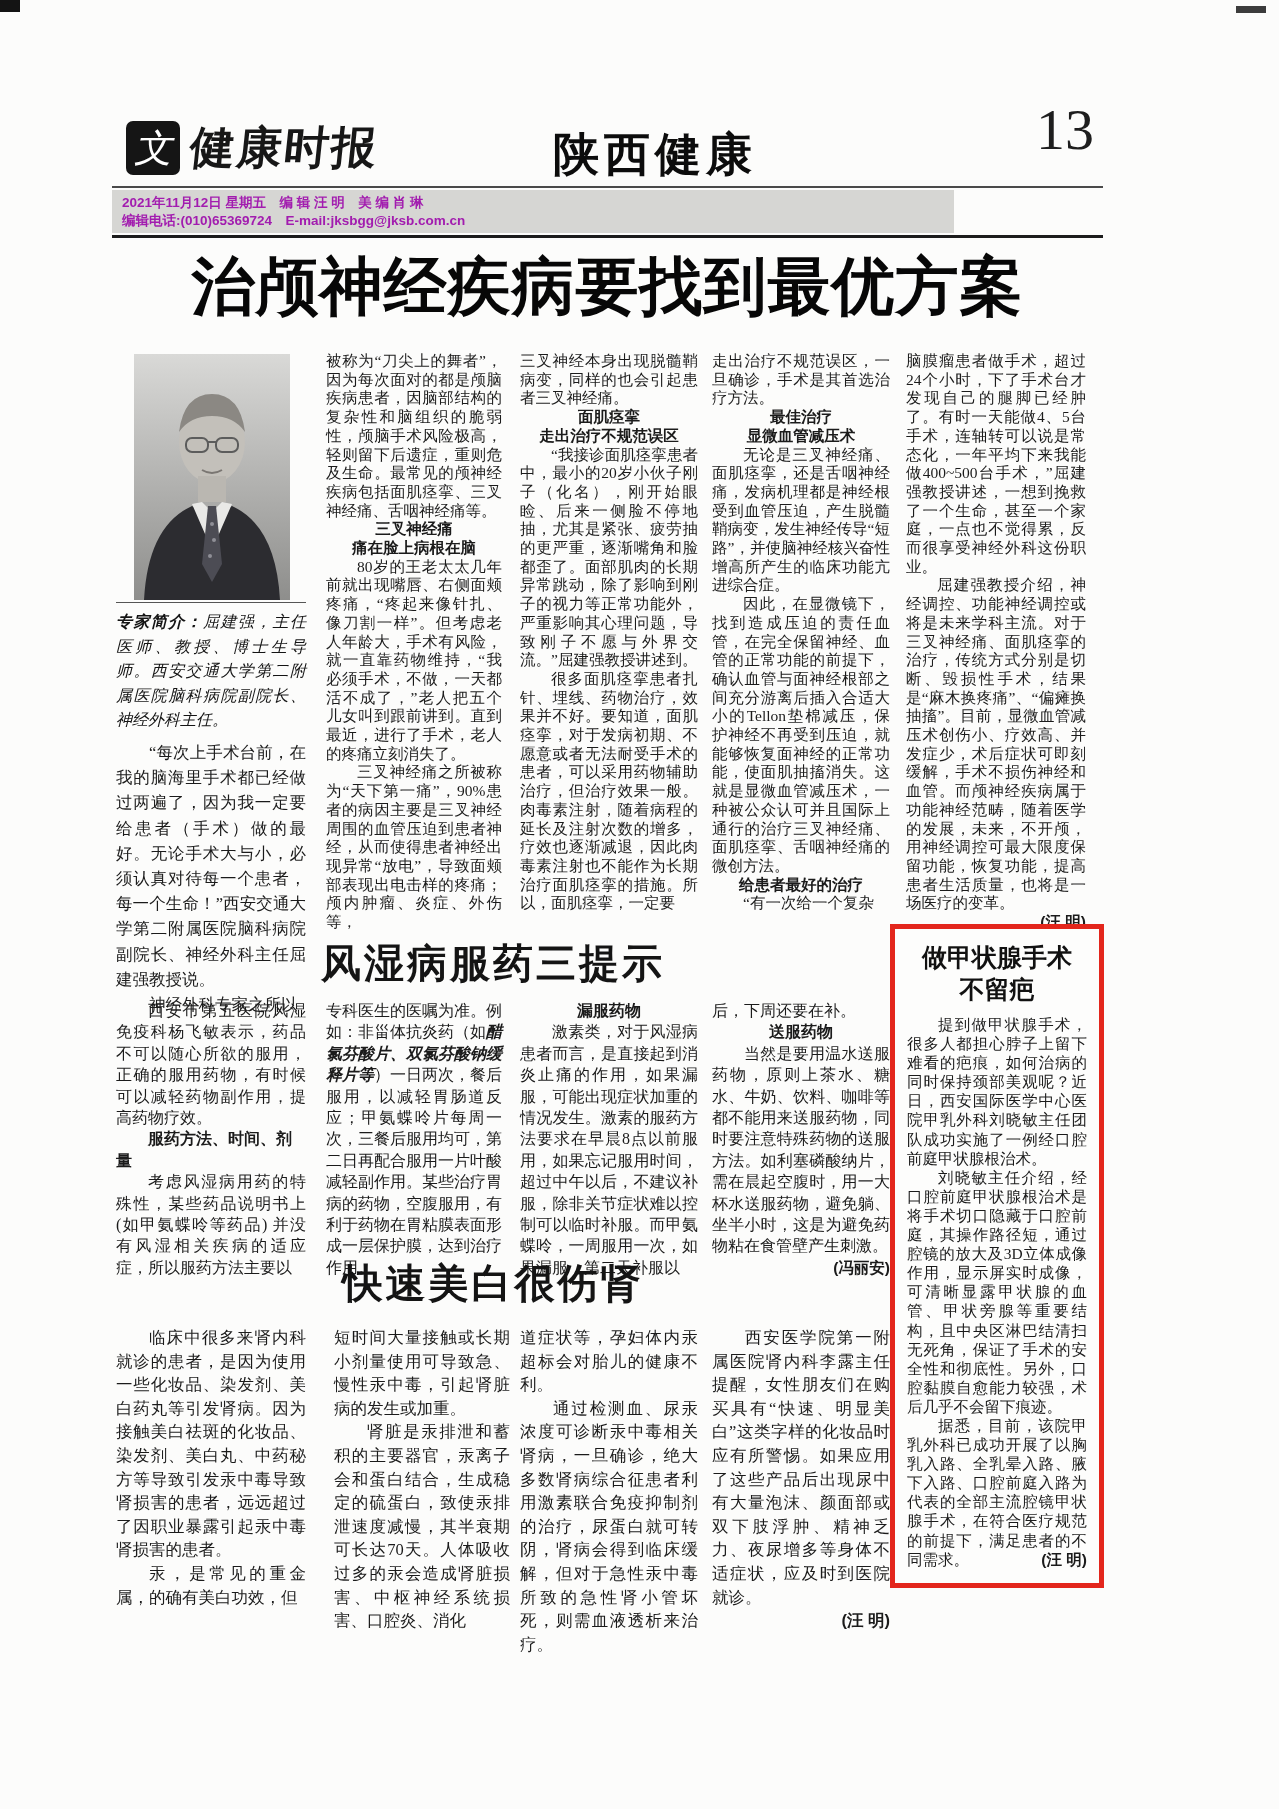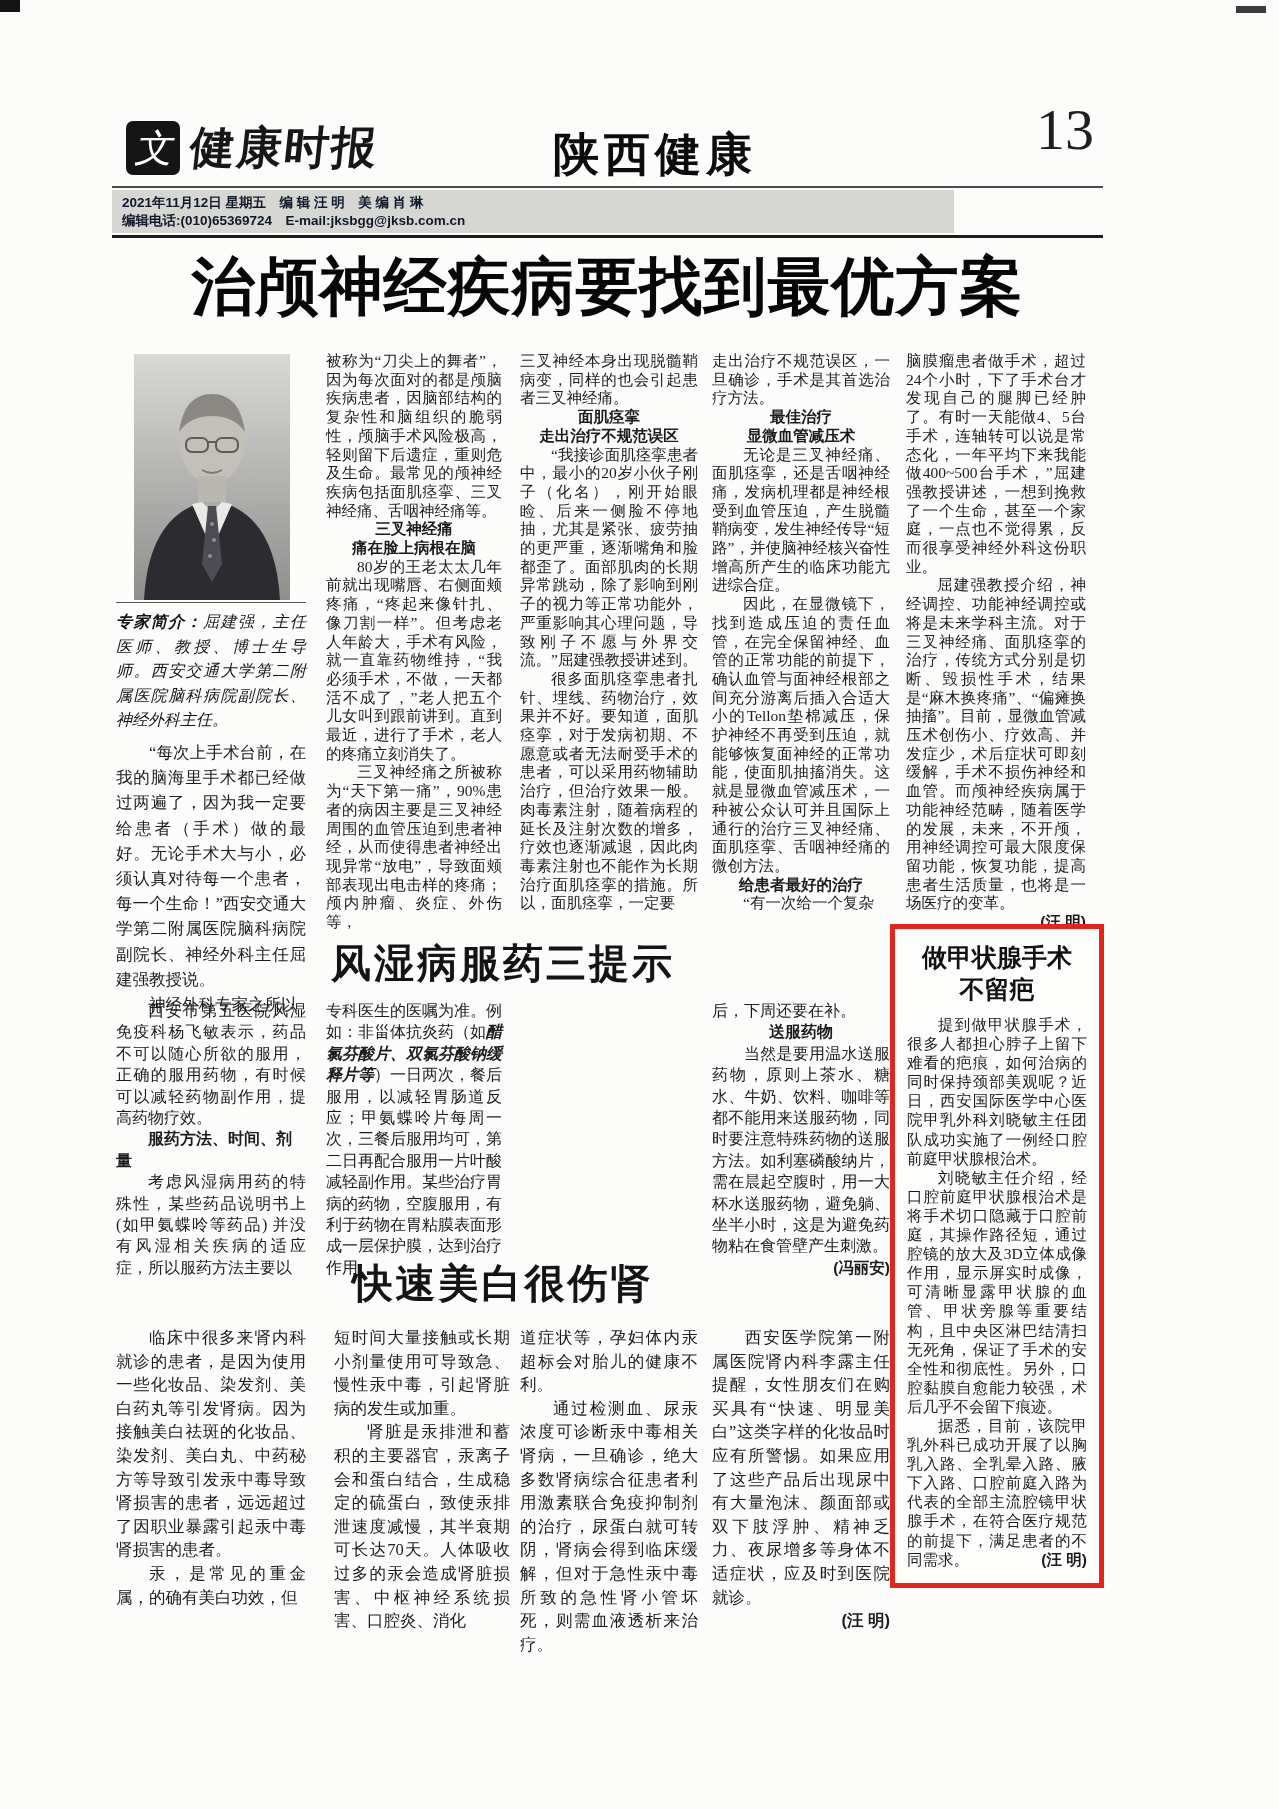--- a/index.html
+++ b/index.html
@@ -13,21 +13,21 @@
   .logo-row{left:126px;top:118px;display:flex;align-items:center;}
   .logo-mark{width:54px;height:54px;background:#151515;border-radius:7px;color:#fff;
      font-size:38px;line-height:54px;text-align:center;font-style:italic;}
   .logo-name{margin-left:10px;font-size:45px;font-weight:900;letter-spacing:2px;color:#171717;
      transform:skewX(-6deg);font-family:"Liberation Serif",serif;}
   .section-title{left:538px;top:124px;width:234px;text-align:center;font-family:"Liberation Sans","DejaVu Sans",sans-serif;
      font-weight:900;font-size:46px;letter-spacing:5px;color:#0c0c0c;}
   .page-num{left:1036px;top:96px;font-size:58px;color:#1e1e1e;font-family:"Liberation Serif",serif;}
   .rule-thin{left:112px;top:186px;width:991px;height:2px;background:#4a4a4a;}
   .datebar{left:112px;top:190px;width:842px;height:43px;background:#d6d6d3;padding:4px 0 0 10px;box-sizing:border-box;}
-  .datebar div{font-family:"Liberation Sans","DejaVu Sans",sans-serif;font-size:13.5px;font-weight:bold;color:#0f172a;line-height:18px;}
+  .datebar div{font-family:"Liberation Sans","DejaVu Sans",sans-serif;font-size:13.5px;font-weight:bold;color:#a21caf;line-height:18px;}
   .rule-thick{left:112px;top:235px;width:991px;height:3px;background:#1c1c1c;}
   
   .headline{left:112px;top:244px;width:991px;text-align:center;font-size:63px;font-weight:900;
      color:#070707;letter-spacing:1px;font-family:"Liberation Serif","DejaVu Serif",serif;}
   .photo{left:134px;top:354px;width:156px;height:246px;background:#a9a9a9;}
   .photo svg{display:block;}
   .photo-rule{left:116px;top:602px;width:190px;height:1px;background:#555;}
   .bio{left:116px;top:610px;width:190px;font-size:16px;line-height:24.5px;font-style:italic;color:#141414;text-align:justify;}
   .bio .lbl{font-weight:bold;}
   .c1quote{left:116px;top:740px;width:190px;font-size:16.5px;line-height:25.2px;text-align:justify;}
@@ -36,21 +36,21 @@
   .c3{left:520px;top:352px;width:178px;}
   .c4{left:712px;top:352px;width:178px;}
   .c5{left:906px;top:352px;width:180px;}
   p{margin:0;text-indent:2em;}
   p.cont{text-indent:0;}
   .colhead{font-family:"Liberation Sans","DejaVu Sans",sans-serif;font-weight:bold;text-align:center;text-indent:0;}
   .inline-head{font-family:"Liberation Sans","DejaVu Sans",sans-serif;font-weight:bold;text-indent:2em;text-align:left;}
   .credit{float:right;font-family:"Liberation Sans","DejaVu Sans",sans-serif;font-weight:bold;font-size:15.5px;text-indent:0;}
   .credit-line{text-indent:0;text-align:right;font-family:"Liberation Sans","DejaVu Sans",sans-serif;font-weight:bold;}
   
-  .sec-head{width:778px;left:114px;text-align:center;font-size:40px;font-weight:600;letter-spacing:3px;color:#141414;}
+  .sec-head{width:778px;left:104px;text-align:center;font-size:40px;font-weight:600;letter-spacing:3px;color:#141414;}
   .rheum-head{top:936px;}
   .rheum-col{font-size:16px;line-height:21.4px;text-align:justify;}
   .rA{left:116px;top:1000px;width:190px;}
   .rB{left:326px;top:1000px;width:176px;}
   .rC{left:520px;top:1000px;width:178px;}
   .rD{left:712px;top:1000px;width:178px;}
   .drug{font-weight:bold;font-style:italic;}
   
   .whiten-head{top:1256px;}
   .whiten-col{font-size:16.5px;line-height:23.6px;text-align:justify;}
@@ -160,20 +160,24 @@
   <div class="abs rheum-col rA">
     <p>西安市第五医院风湿免疫科杨飞敏表示，药品不可以随心所欲的服用，正确的服用药物，有时候可以减轻药物副作用，提高药物疗效。</p>
     <p class="inline-head">服药方法、时间、剂量</p>
     <p>考虑风湿病用药的特殊性，某些药品说明书上(如甲氨蝶呤等药品) 并没有风湿相关疾病的适应症，所以服药方法主要以</p>
   </div>
 
   <div class="abs rheum-col rB">
     <p class="cont"><span>专科医生的医嘱为准。例如：非甾体抗炎药（如</span><span class="drug">醋氯芬酸片、双氯芬酸钠缓释片等</span><span>）一日两次，餐后服用，以减轻胃肠道反应；甲氨蝶呤片每周一次，三餐后服用均可，第二日再配合服用一片叶酸减轻副作用。某些治疗胃病的药物，空腹服用，有利于药物在胃粘膜表面形成一层保护膜，达到治疗作用。</span></p>
   </div>
 
+  <div class="abs rheum-col rC">
+    <p class="colhead">漏服药物</p>
+    <p>激素类，对于风湿病患者而言，是直接起到消炎止痛的作用，如果漏服，可能出现症状加重的情况发生。激素的服药方法要求在早晨8点以前服用，如果忘记服用时间，超过中午以后，不建议补服，除非关节症状难以控制可以临时补服。而甲氨蝶呤，一周服用一次，如果漏服，第二天补服以</p>
+  </div>
 
   <div class="abs rheum-col rD">
     <p class="cont">后，下周还要在补。</p>
     <p class="colhead">送服药物</p>
     <p><span>当然是要用温水送服药物，原则上茶水、糖水、牛奶、饮料、咖啡等都不能用来送服药物，同时要注意特殊药物的送服方法。如利塞磷酸纳片，需在晨起空腹时，用一大杯水送服药物，避免躺、坐半小时，这是为避免药物粘在食管壁产生刺激。</span><span class="credit">(冯丽安)</span></p>
   </div>
 
   <div class="abs sec-head whiten-head">快速美白很伤肾</div>
 
   <div class="abs whiten-col wA">

